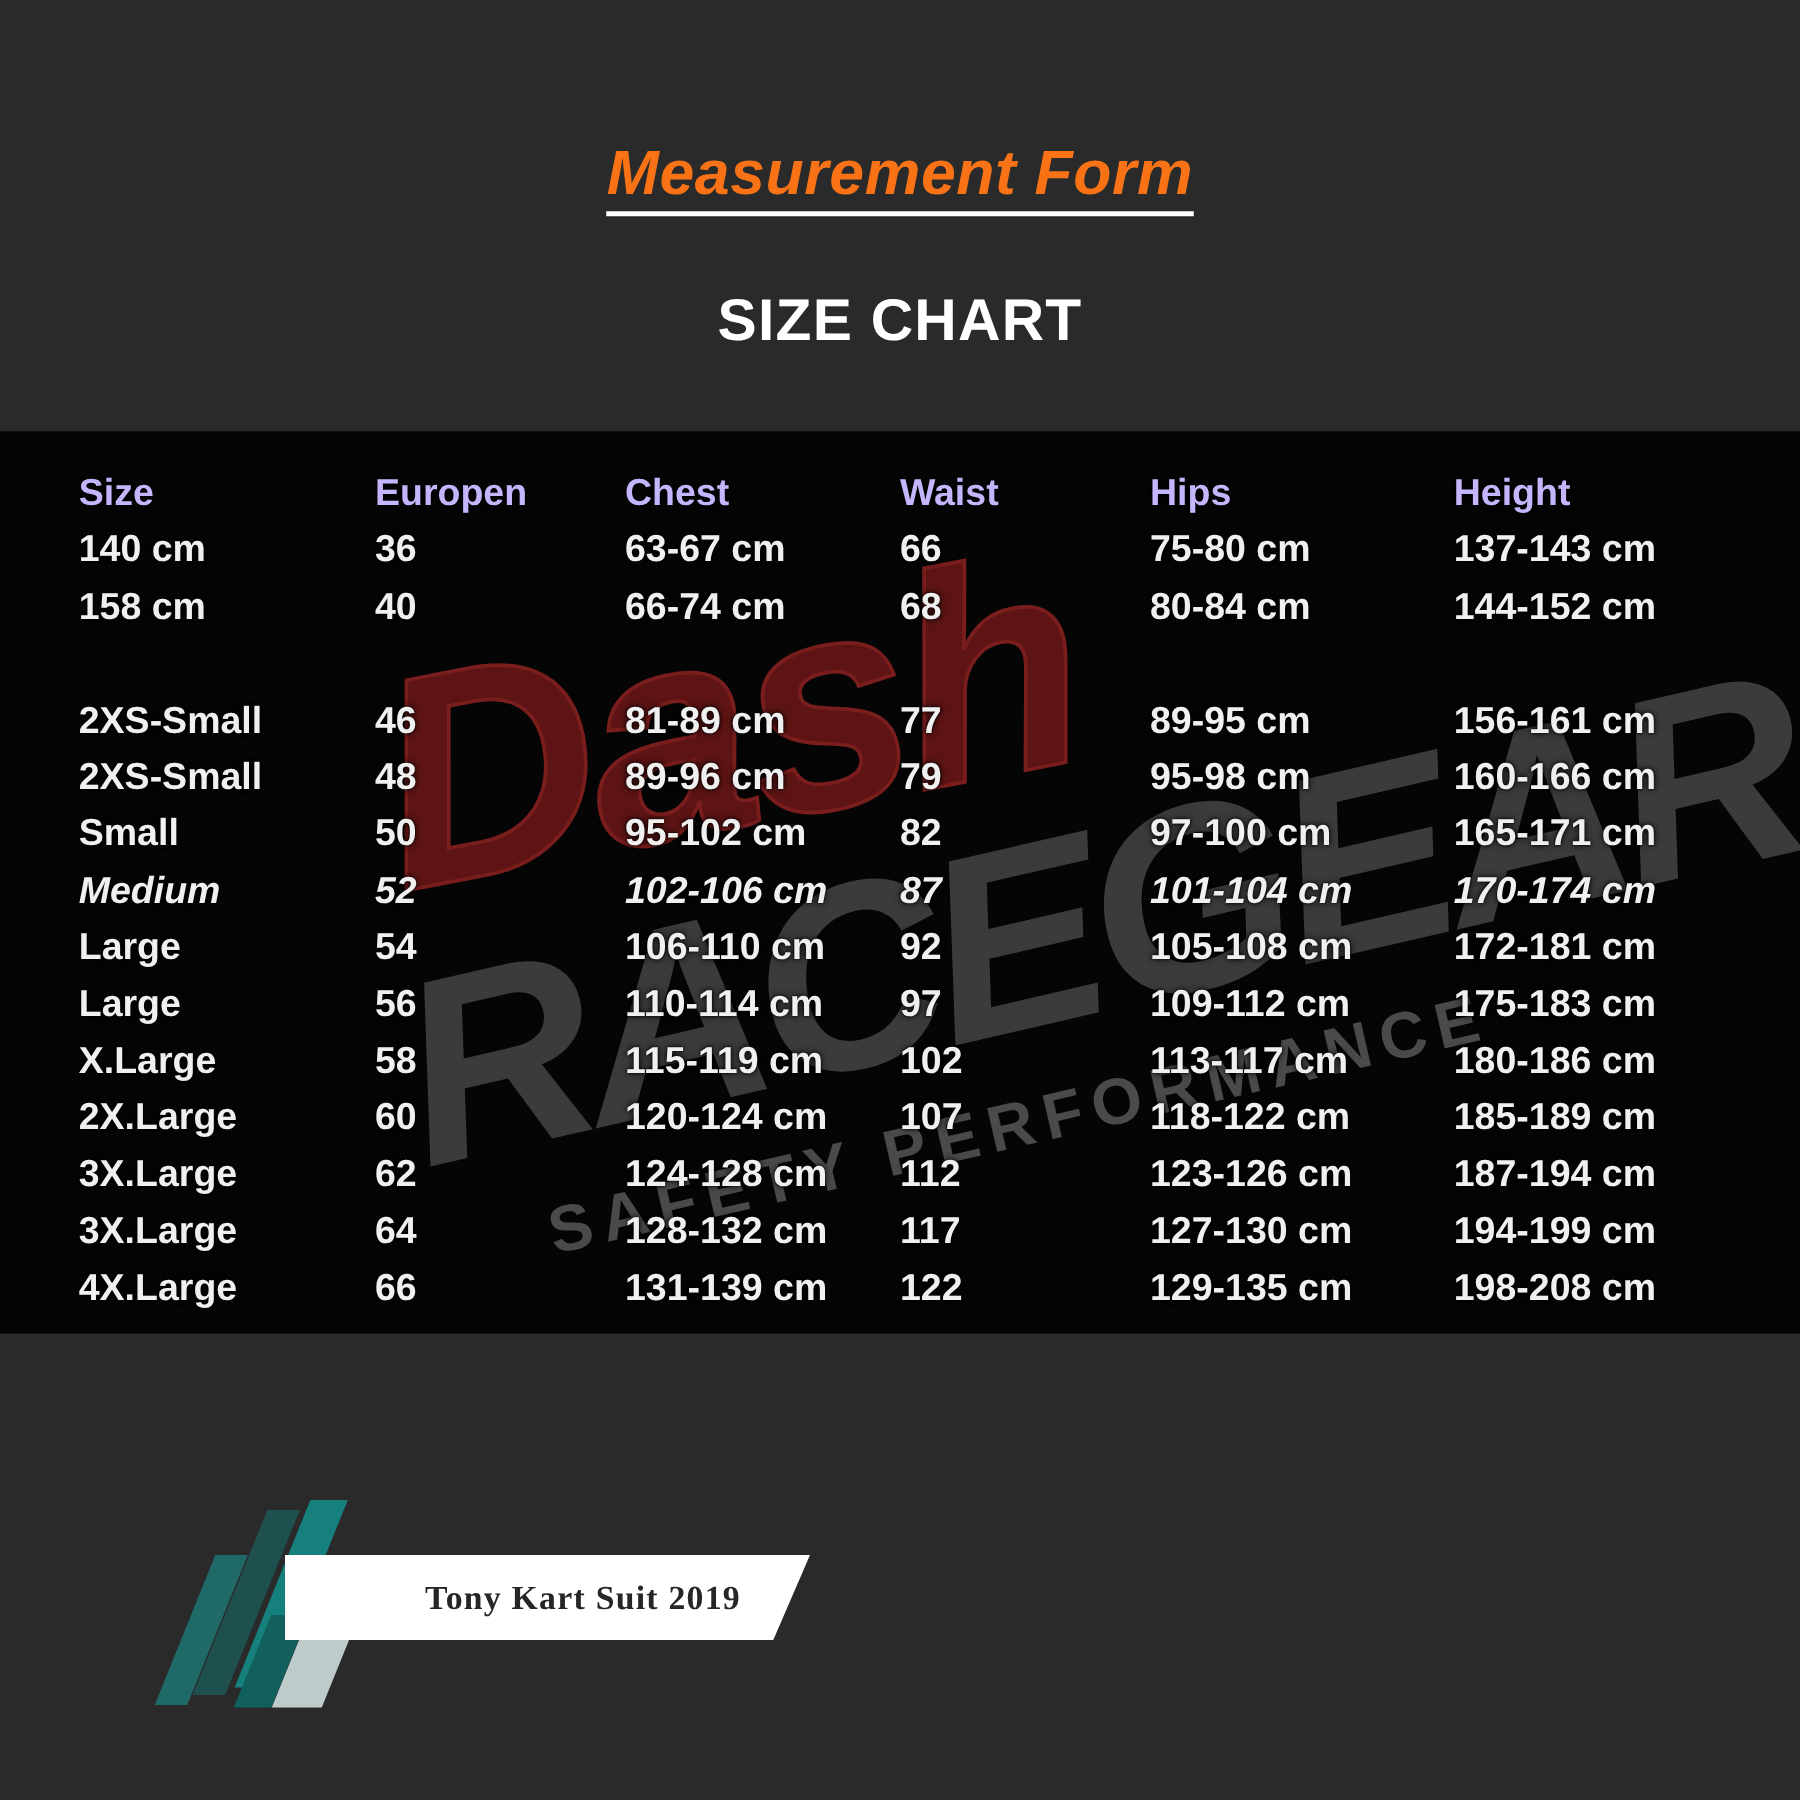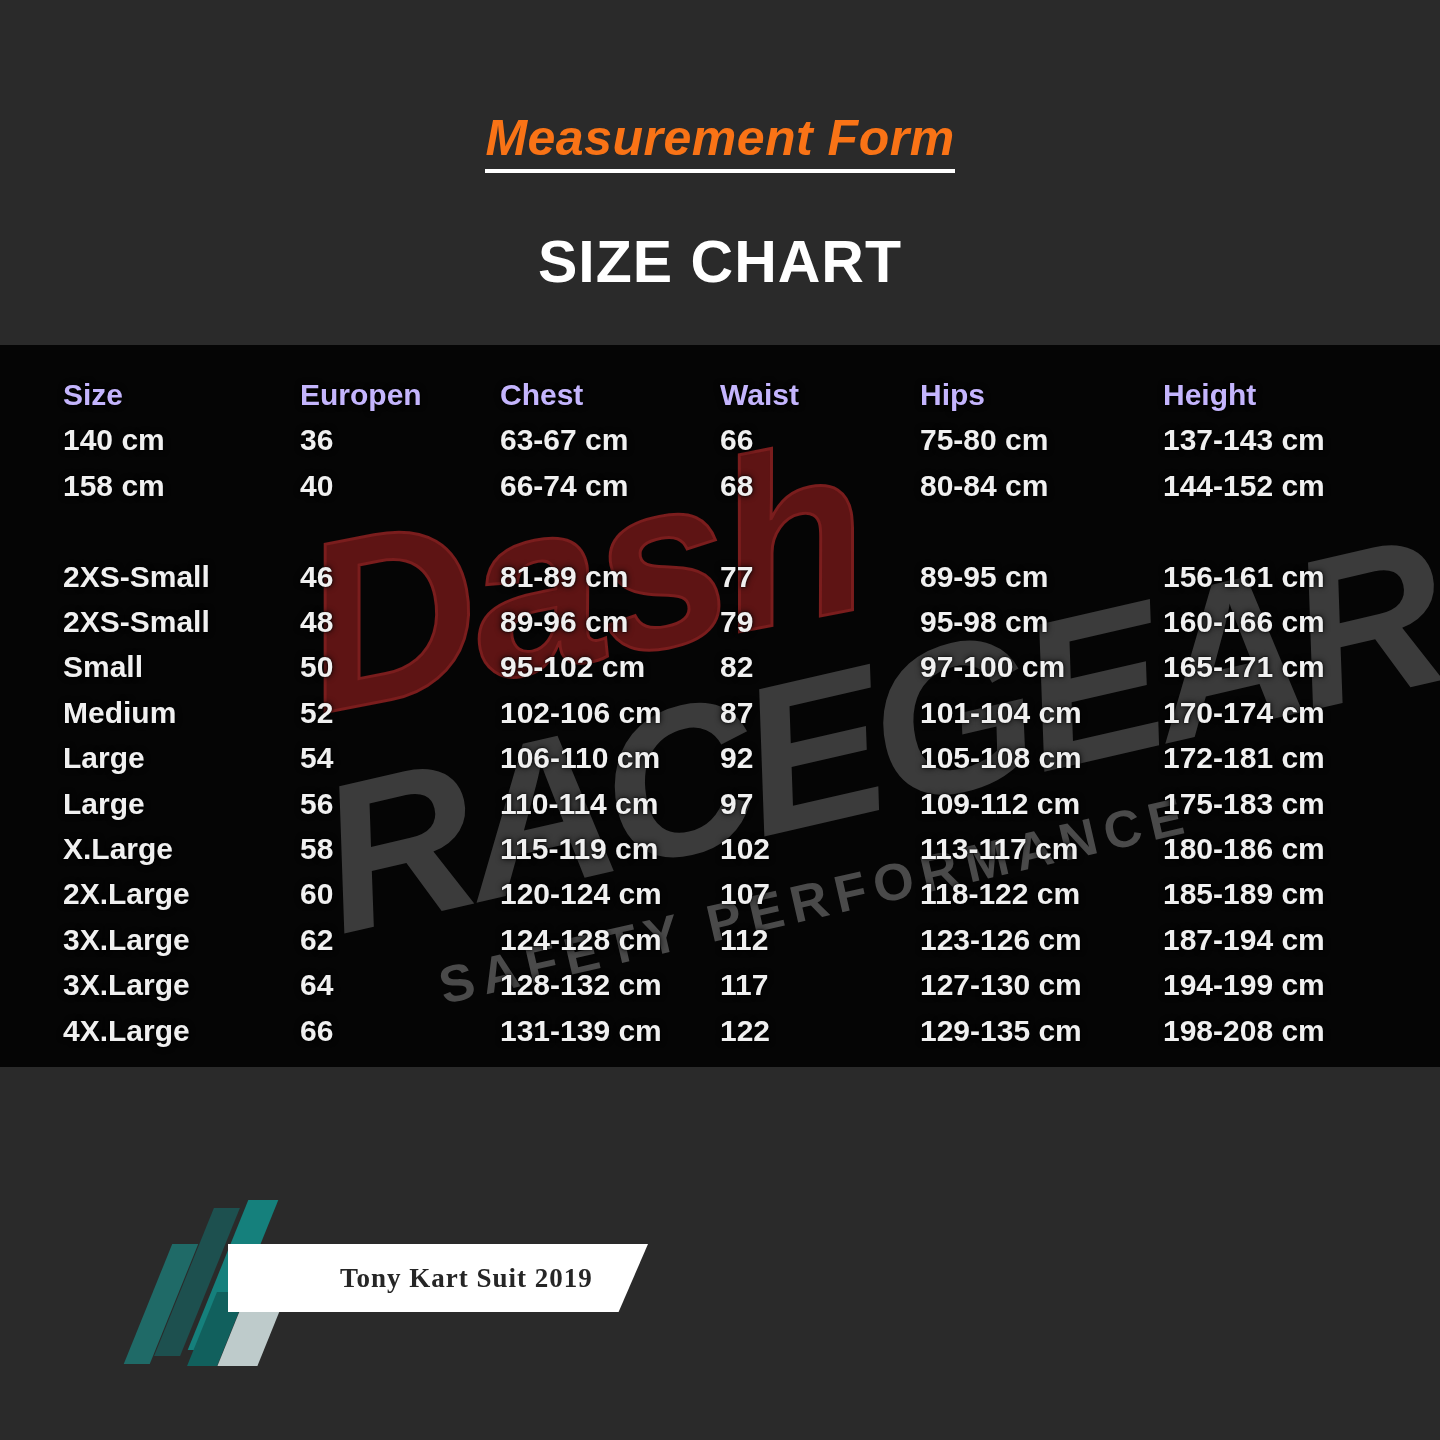--- a/index.html
+++ b/index.html
@@ -39,21 +39,21 @@
     display:inline-block;
     border-bottom:4px solid #ffffff;
     padding-bottom:4px;
   }
 
   .title-sub {
     position:absolute; left:0; top:228px;
     width:1440px;
     text-align:center;
     color:#ffffff;
-    font-size:59px;
+    font-size:47px;
     font-weight:bold;
     letter-spacing:1px;
   }
 
   
   .table-panel {
     position:absolute; left:0; top:345px;
     width:1440px; height:722px;
     background:#050505;
     overflow:hidden;
@@ -234,21 +234,21 @@
           <div class="cell c-height">160-166 cm</div>
         </div>
         <div class="row" style="top: 305.4px; padding-left: 40px;">
           <div class="cell c-size">Small</div>
           <div class="cell c-euro">50</div>
           <div class="cell c-chest">95-102 cm</div>
           <div class="cell c-waist">82</div>
           <div class="cell c-hips">97-100 cm</div>
           <div class="cell c-height">165-171 cm</div>
         </div>
-        <div class="row" style="top: 350.8px;">
+        <div class="row" style="top: 350.8px; font-style: italic;">
           <div class="cell c-size">Medium</div>
           <div class="cell c-euro">52</div>
           <div class="cell c-chest">102-106 cm</div>
           <div class="cell c-waist">87</div>
           <div class="cell c-hips">101-104 cm</div>
           <div class="cell c-height">170-174 cm</div>
         </div>
         <div class="row" style="top: 396.2px;">
           <div class="cell c-size">Large</div>
           <div class="cell c-euro">54</div>

